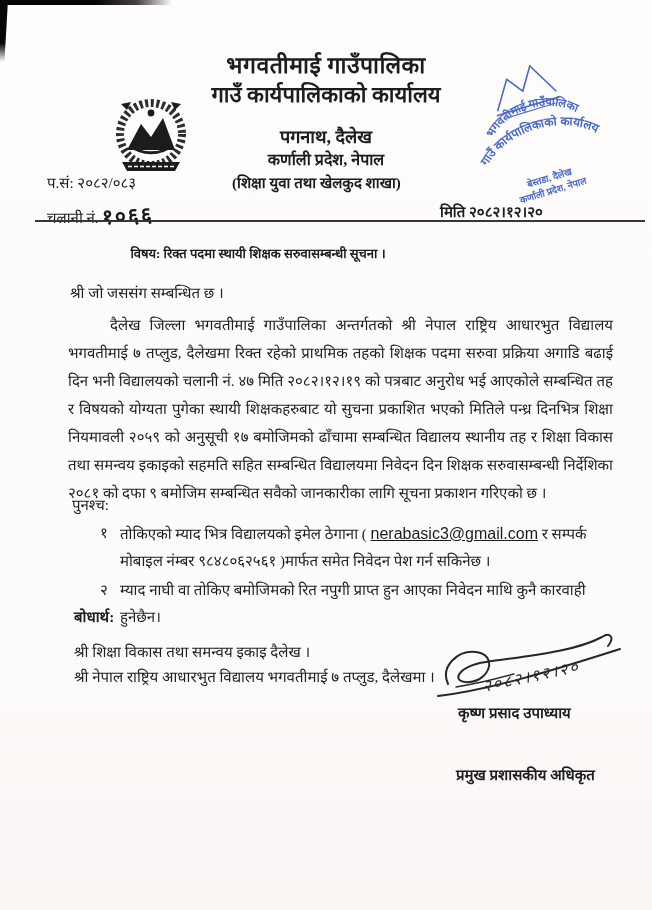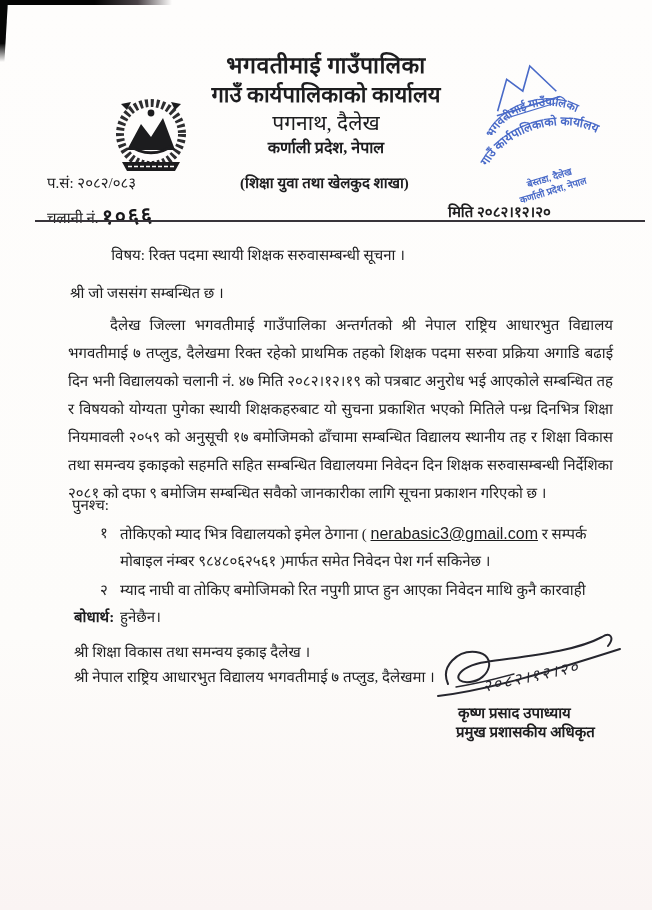--- a/index.html
+++ b/index.html
@@ -20,45 +20,45 @@
   }
   .scan-left-edge{
     position:absolute;top:0;left:0;width:8px;height:62px;
     background:linear-gradient(to bottom,#070707 70%,rgba(10,10,10,0));
     clip-path:polygon(0 0,100% 0,55% 100%,0 100%);
   }
   .abs{position:absolute;}
   .header-block{top:52px;left:0;width:652px;text-align:center;line-height:1.25;}
   .h-line1{font-size:23px;font-weight:bold;letter-spacing:.5px;}
   .h-line2{font-size:22px;font-weight:bold;}
-  .h-line3{font-size:21px;font-weight:normal;margin-top:2px;}
+  .h-line3{font-size:18px;font-weight:bold;margin-top:18px;}
   .h-line4{font-size:16px;font-weight:bold;margin-top:1px;}
   .meta{font-size:15px;}
-  .bold{font-weight:bold;margin-left:8px;}
+  .bold{font-weight:bold;}
   .chalani-number{
     font-family:"DejaVu Sans",sans-serif;
     font-size:21px;font-weight:bold;color:#17171a;
     display:inline-block;transform:rotate(-3deg);letter-spacing:2px;
   }
   .rule{top:220px;left:35px;width:610px;height:2px;background:#38343a;}
-  .subject{top:244px;left:0;width:516px;text-align:center;font-weight:normal;font-size:15px;}
+  .subject{top:244px;left:0;width:516px;text-align:center;font-weight:bold;font-size:13px;}
   .saluation{top:282px;left:70px;font-size:15px;}
   .body-par{
     top:311px;left:68px;width:545px;
     font-size:15px;line-height:28px;text-align:justify;text-indent:42px;
   }
   .ps-label{top:494px;left:72px;font-weight:normal;font-size:15px;}
   .ps-item{left:100px;width:515px;display:flex;font-size:15px;line-height:27px;}
   .ps-num{width:20px;flex:0 0 20px;}
   .ps-text{flex:1;}
   .email-link{text-decoration:underline;font-family:Liberation Sans, sans-serif;font-size:16px;}
   .cc-label{top:606px;left:74px;font-weight:bold;font-size:15px;}
   .cc-line{left:74px;font-size:15px;}
   .sig-name{top:702px;left:458px;font-weight:bold;font-size:15px;}
-  .sig-title{top:721px;left:456px;font-weight:bold;font-size:15px;}
+  .sig-title{top:764px;left:456px;font-weight:bold;font-size:15px;}
   .stamp-wrap{top:50px;left:450px;width:165px;height:155px;opacity:.92;}
   .emblem-wrap{top:94px;left:104px;width:94px;height:88px;}
   .sig-wrap{top:624px;left:426px;width:208px;height:90px;}
 </style>
 </head>
 <body>
 
 <div class="page">
 
   <div class="scan-top-edge"></div>

